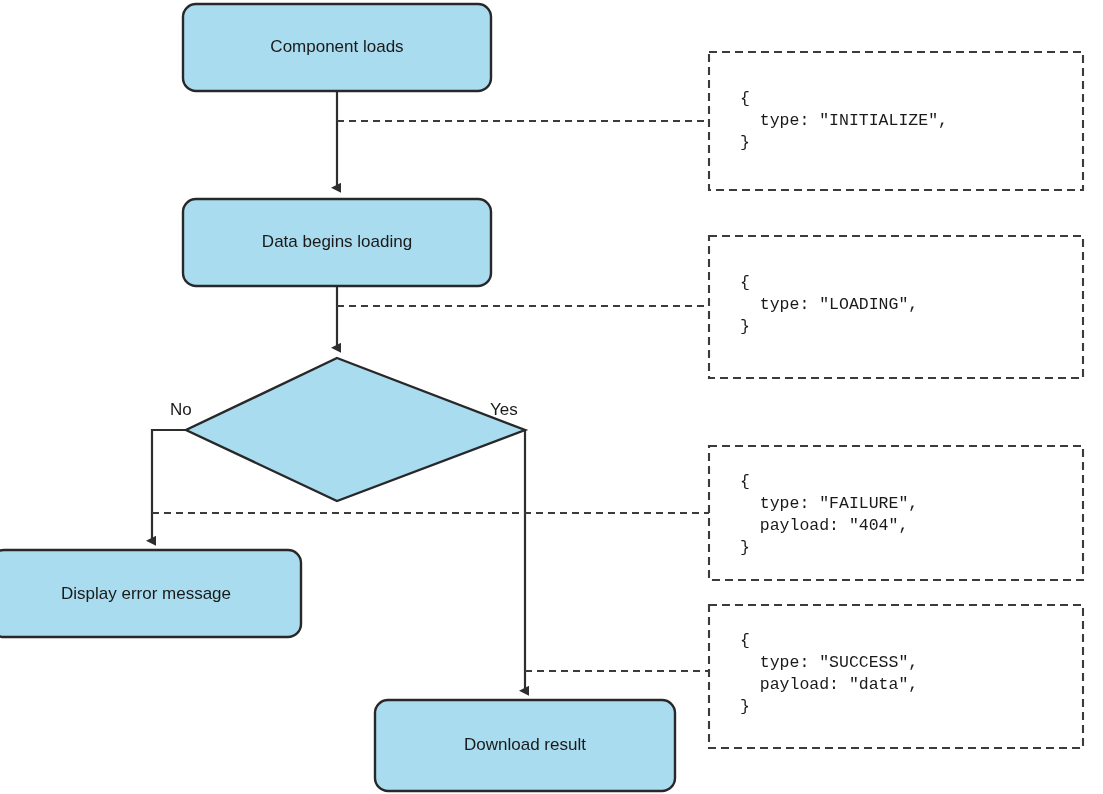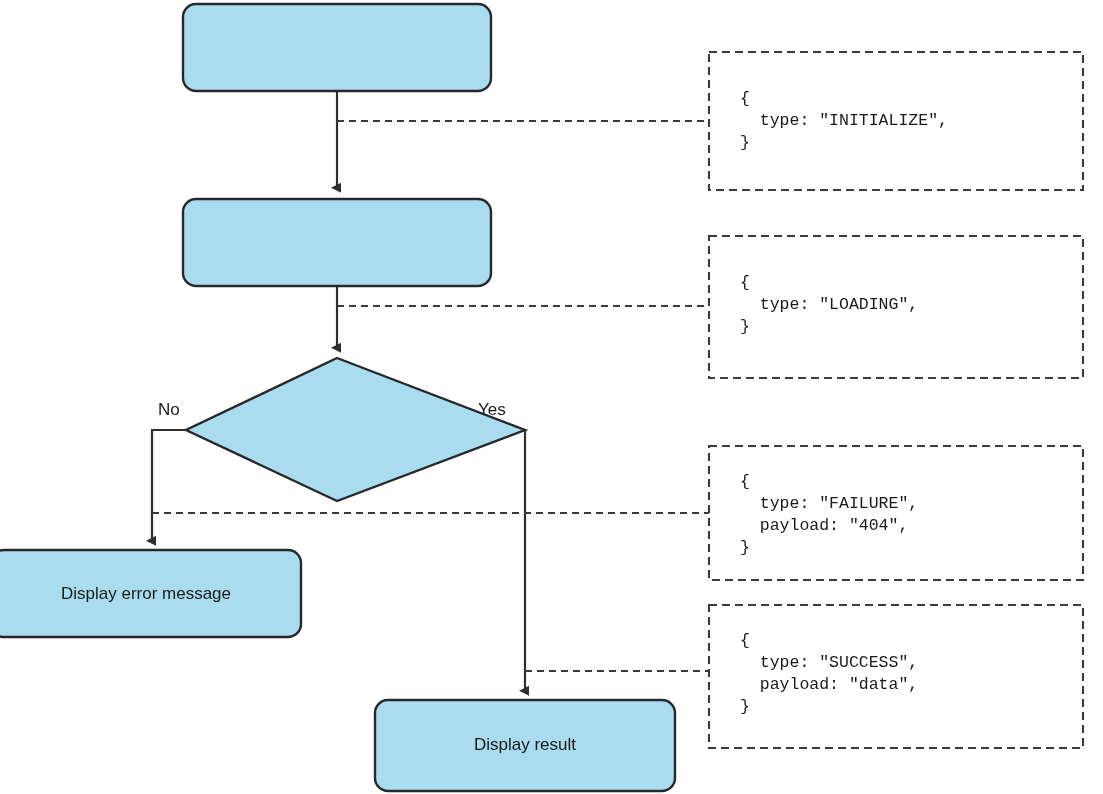--- a/index.html
+++ b/index.html
@@ -31,20 +31,21 @@
     line-height: 21px;
     white-space: pre-line;
     pointer-events: none;
   }
   .branch-label {
     position: absolute;
     color: #1a1a1a;
     font-family: "Liberation Sans", sans-serif;
     font-size: 17px;
     line-height: 20px;
+    margin-left: 12px;
   }
   .code-note {
     position: absolute;
     color: #1a1a1a;
     font-family: "Liberation Mono", "DejaVu Sans Mono", monospace;
     font-size: 16.5px;
     line-height: 22px;
     white-space: pre;
     letter-spacing: 0px;
   }
@@ -92,26 +93,28 @@
     </g>
 
     <g fill="none" stroke="#3b3b3b" stroke-width="2.1" stroke-dasharray="8 5">
       <rect x="709" y="52" width="374" height="138"></rect>
       <rect x="709" y="236" width="374" height="142"></rect>
       <rect x="709" y="446" width="374" height="134"></rect>
       <rect x="709" y="605" width="374" height="143"></rect>
     </g>
   </svg>
 
+  <div class="node-label" style="left:183px; top:36px; width:308px;">Component loads</div>
 
+  <div class="node-label" style="left:183px; top:231px; width:308px;">Data begins loading</div>
 
 
   <div class="node-label" style="left:-9px; top:583px; width:310px;">Display error message</div>
 
-  <div class="node-label" style="left:375px; top:734px; width:300px;">Display result</div>
+  <div class="node-label" style="left:375px; top:734px; width:300px;">Download result</div>
 
   <div class="branch-label" style="left:158px; top:400px;">No</div>
 
   <div class="branch-label" style="left:478px; top:400px;">Yes</div>
 
   <div class="code-note" style="left:740px; top:88px;">{
   type: "INITIALIZE",
 }</div>
 
   <div class="code-note" style="left:740px; top:272px;">{

